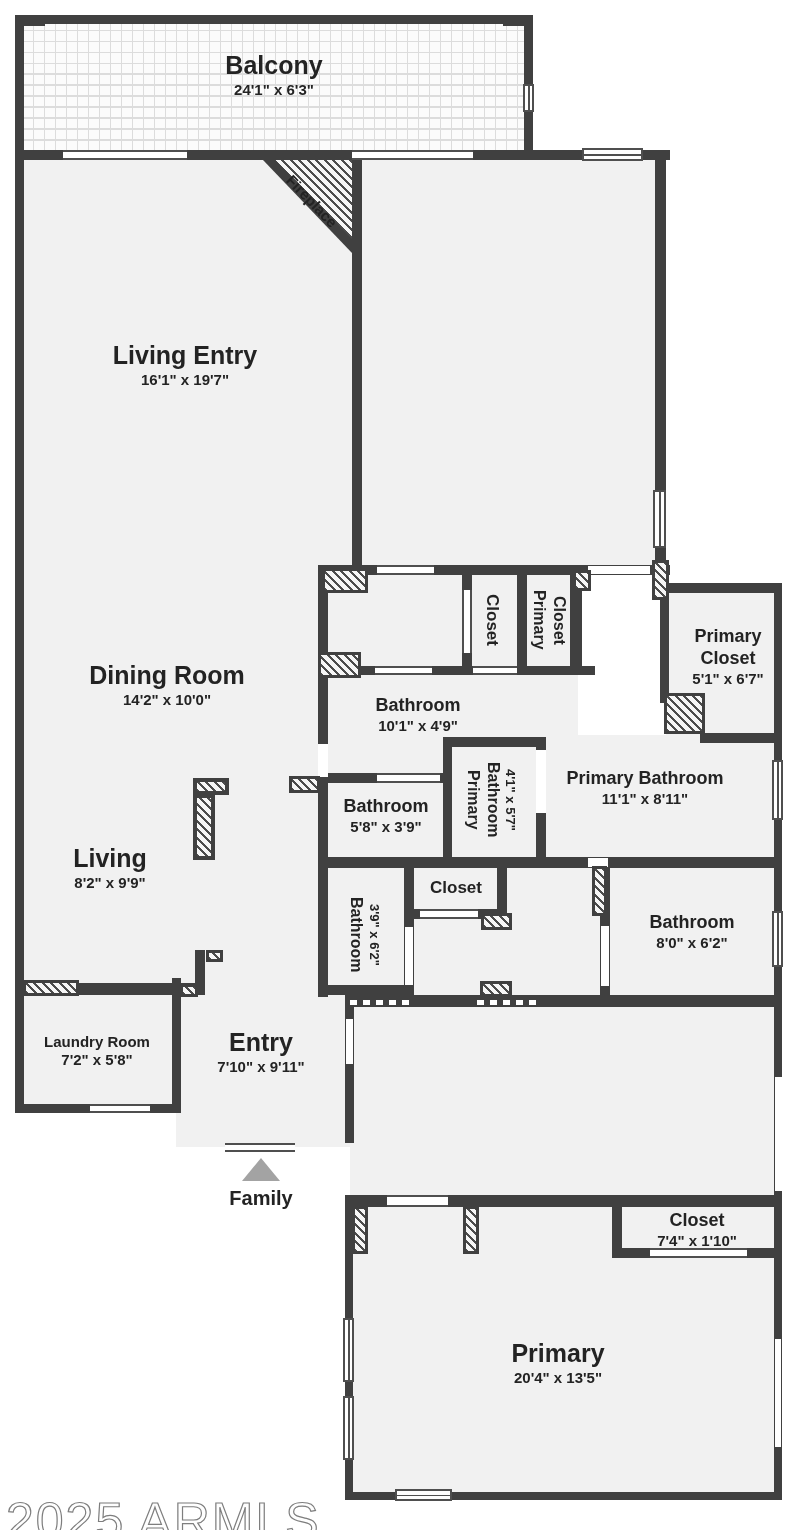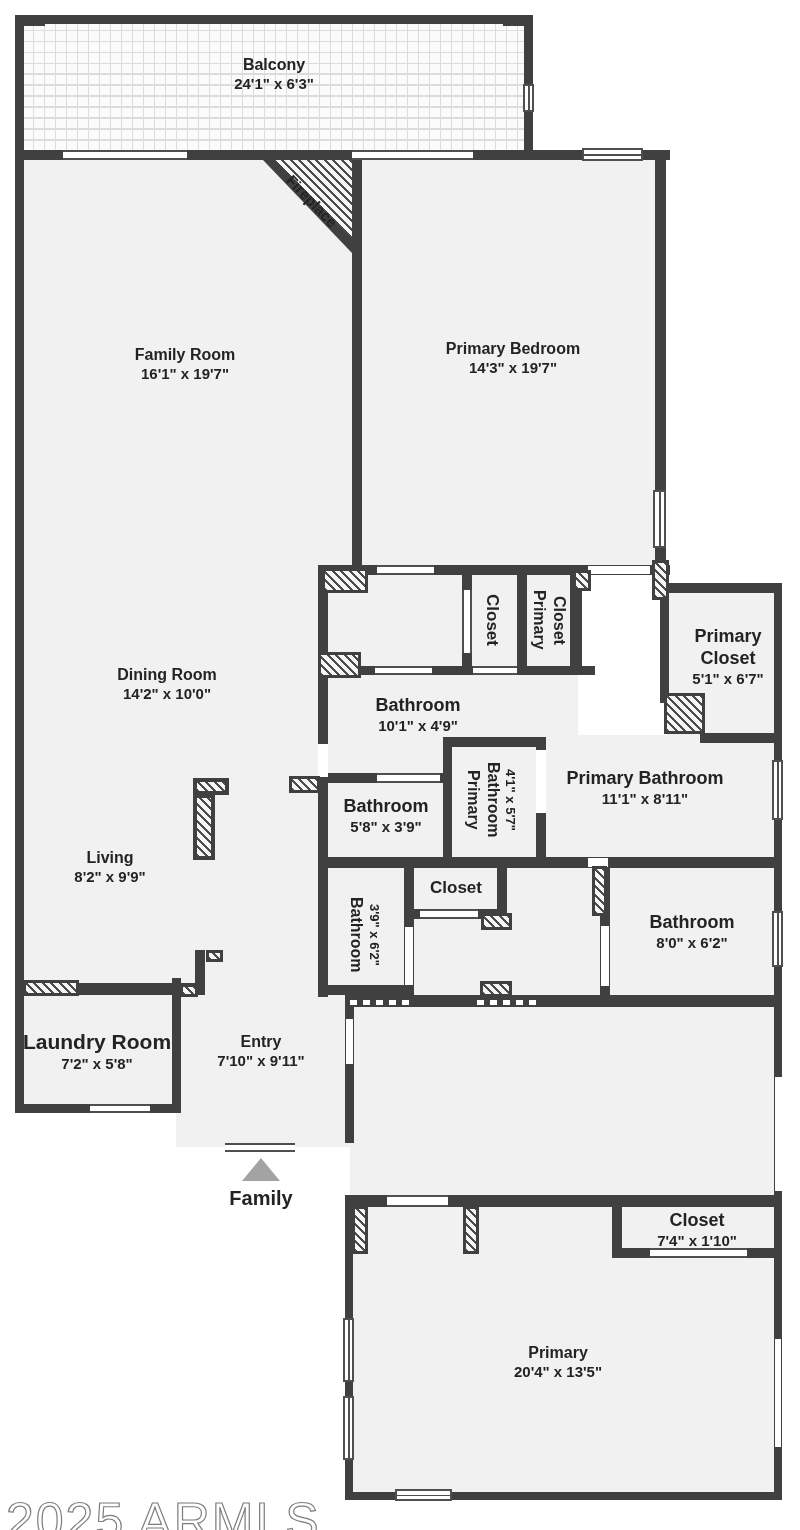--- a/index.html
+++ b/index.html
@@ -14,21 +14,21 @@
   .ov{position:absolute;background:#fff;border-left:2px solid #4f4f4f;border-right:2px solid #4f4f4f;}
   .wh{position:absolute;background:#fff;border:2px solid #4f4f4f;}
   .wh::after{content:"";position:absolute;left:0;right:0;top:45%;height:1.5px;background:#4f4f4f;}
   .wv{position:absolute;background:#fff;border:2px solid #4f4f4f;}
   .wv::after{content:"";position:absolute;top:0;bottom:0;left:45%;width:1.5px;background:#4f4f4f;}
   .gap{position:absolute;background:#fff;}
   .hx{position:absolute;background:repeating-linear-gradient(45deg,#4c4c4c 0 2px,#f6f6f6 2px 6px);border:3px solid #404040;}
   .hf{position:absolute;background:repeating-linear-gradient(45deg,#4c4c4c 0 2px,#f6f6f6 2px 6px);}
   .dsh{position:absolute;background:repeating-linear-gradient(90deg,#fff 0 7px,transparent 7px 13px);}
   .lbl{position:absolute;transform:translate(-50%,-50%);text-align:center;color:#232323;white-space:nowrap;line-height:1.22;}
-  .lbl .nm{display:block;font-weight:700;font-size:16px;}
+  .lbl .nm{display:block;font-weight:700;font-size:25px;}
   .lbl .dm{display:block;font-weight:700;font-size:15px;}
   .vlbl{writing-mode:vertical-lr;white-space:normal;}
   .wrap{white-space:normal;width:120px;}
   .fp-lbl{position:absolute;font-weight:700;font-size:15px;color:#232323;transform:translate(-50%,-50%) rotate(46deg);}
   .tri{position:absolute;width:0;height:0;border-left:19px solid transparent;border-right:19px solid transparent;border-bottom:23px solid #a3a3a3;}
   .entry{position:absolute;transform:translate(-50%,-50%);font-weight:700;font-size:20px;color:#232323;}
   .mark{position:absolute;font-size:50px;font-weight:300;letter-spacing:2px;color:#fefefe;-webkit-text-stroke:1.2px #7e7e7e;}
   .foot{position:absolute;left:0;width:800px;text-align:center;font-size:8.5px;color:#3a3a3a;}
 </style>
 </head>
@@ -153,26 +153,22 @@
   <div class="hx" style="left:23px;top:980px;width:56px;height:16px"></div>
 
   <div class="dsh" style="left:350px;top:1000px;width:62px;height:5px"></div>
   <div class="dsh" style="left:477px;top:1000px;width:63px;height:5px"></div>
 
   <div class="lbl" style="left:274px;top:74px">
     <span class="nm">Balcony</span>
     <span class="dm">24'1" x 6'3"</span>
   </div>
   <div class="lbl" style="left:185px;top:364px">
-    <span class="nm">Family Room</span>
+    <span class="nm">Living Entry</span>
     <span class="dm">16'1" x 19'7"</span>
-  </div>
-  <div class="lbl" style="left:513px;top:358px">
-    <span class="nm">Primary Bedroom</span>
-    <span class="dm">14'3" x 19'7"</span>
   </div>
   <div class="lbl" style="left:167px;top:684px">
     <span class="nm">Dining Room</span>
     <span class="dm">14'2" x 10'0"</span>
   </div>
   <div class="lbl" style="left:110px;top:867px">
     <span class="nm">Living</span>
     <span class="dm">8'2" x 9'9"</span>
   </div>
   <div class="lbl vlbl" style="left:492px;top:620px;height:100px">
@@ -206,21 +202,21 @@
     <span class="dm" style="font-size:13px">3'9" x 6'2"</span>
   </div>
   <div class="lbl" style="left:456px;top:888px">
     <span class="nm" style="font-size:17px">Closet</span>
   </div>
   <div class="lbl" style="left:692px;top:932px">
     <span class="nm" style="font-size:18px">Bathroom</span>
     <span class="dm">8'0" x 6'2"</span>
   </div>
   <div class="lbl" style="left:97px;top:1051px">
-    <span class="nm" style="font-size:21px">Laundry Room</span>
+    <span class="nm" style="font-size:15px">Laundry Room</span>
     <span class="dm">7'2" x 5'8"</span>
   </div>
   <div class="lbl" style="left:261px;top:1051px">
     <span class="nm">Entry</span>
     <span class="dm">7'10" x 9'11"</span>
   </div>
   <div class="lbl" style="left:697px;top:1230px">
     <span class="nm" style="font-size:18px">Closet</span>
     <span class="dm">7'4" x 1'10"</span>
   </div>

